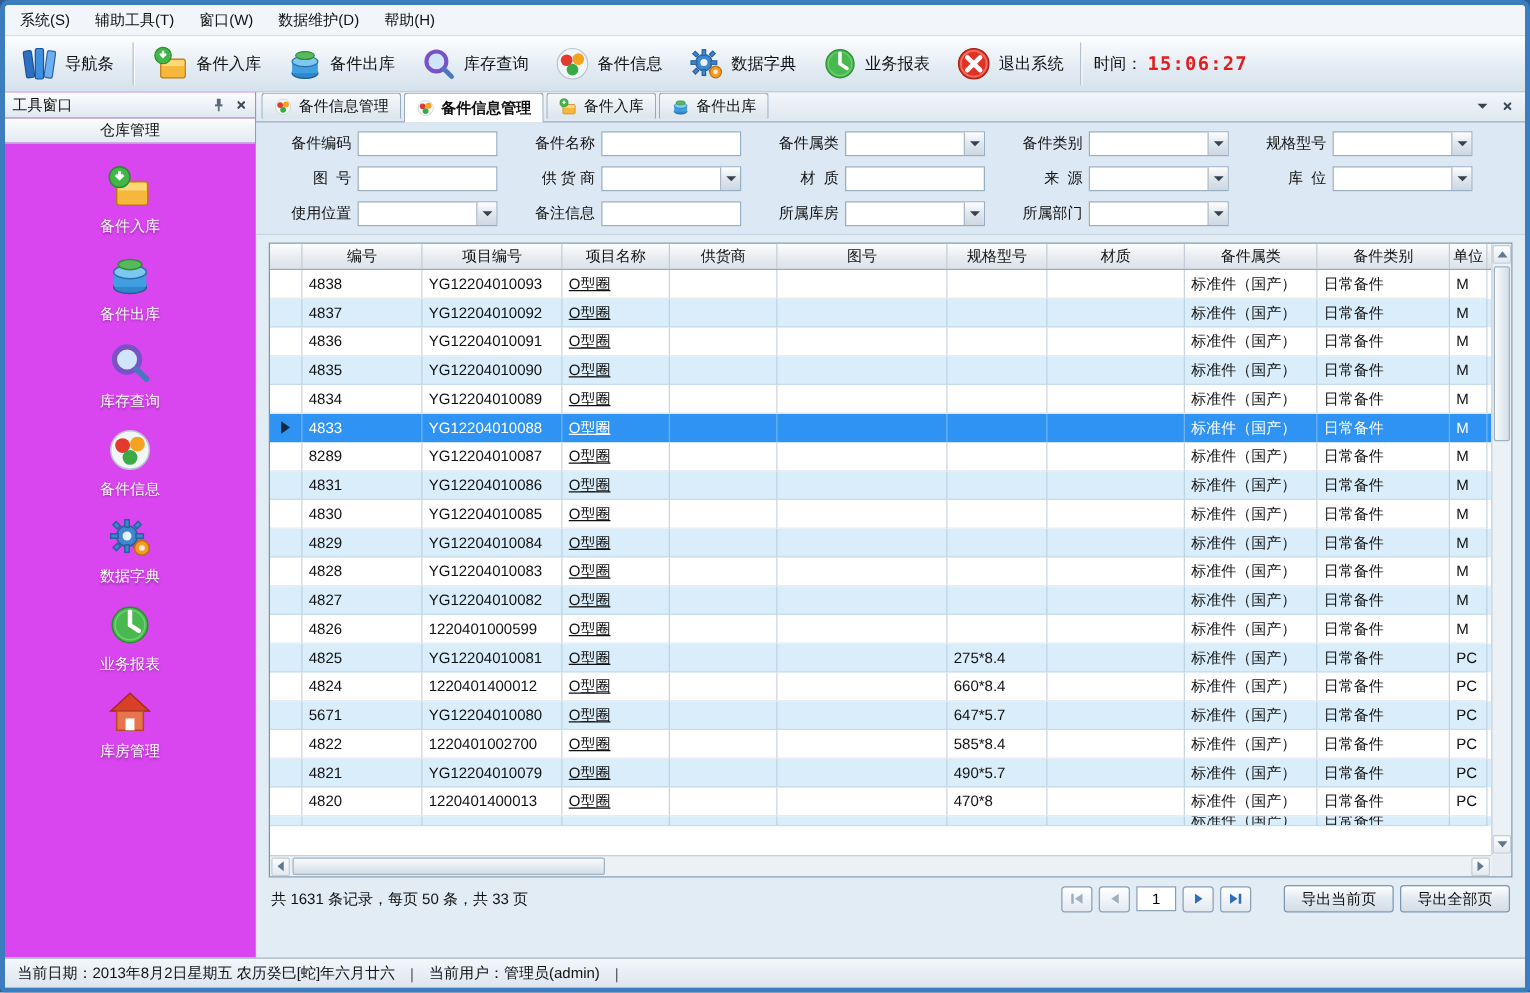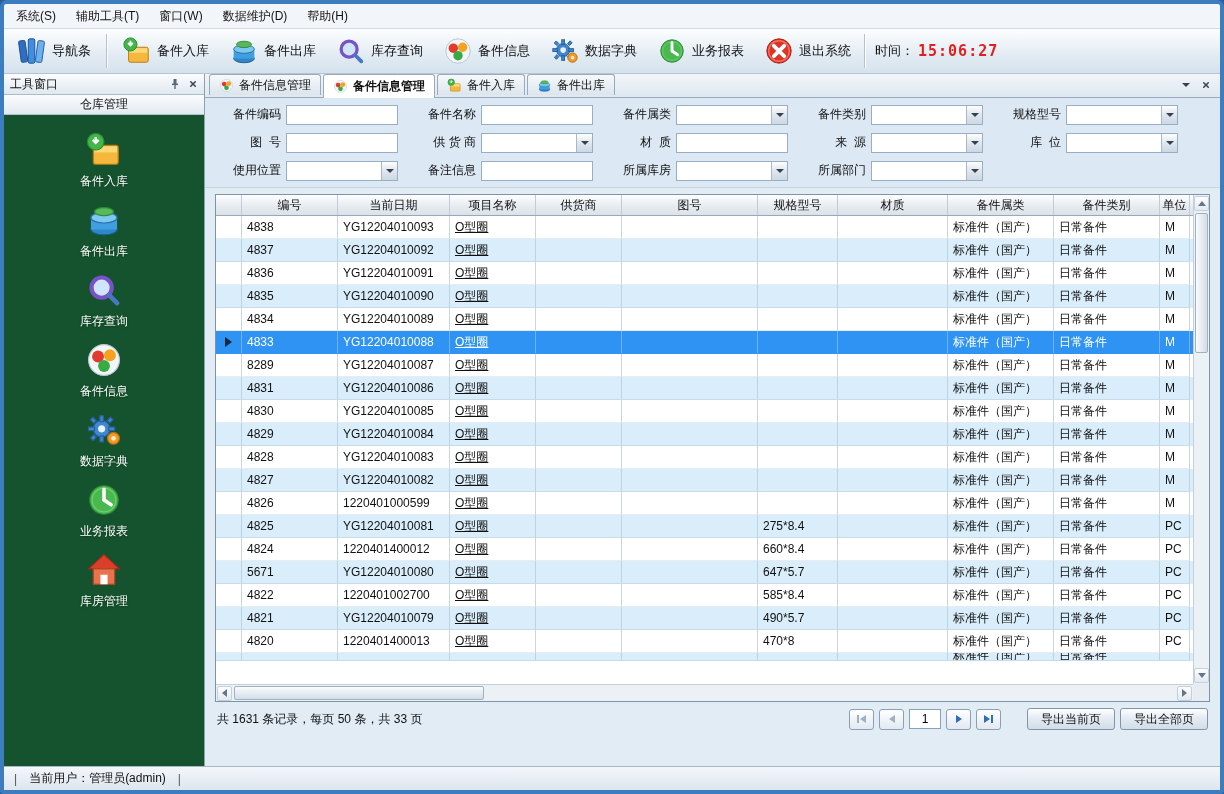--- a/index.html
+++ b/index.html
@@ -37,21 +37,21 @@
 .tool-label{font-size:13px;}
 .tb-sep{width:1px;height:34px;background:#b4c2ce;box-shadow:1px 0 0 #fff;margin:0 4px;flex:none;}
 .time-block{display:flex;align-items:center;gap:4px;margin-left:6px;}
 .time-label{font-size:13px;}
 .time-val{color:var(--time-text,#e41e1e);font-weight:bold;font-size:15px;font-family:"DejaVu Sans Mono",monospace;letter-spacing:1px;}
 
 
 .main{flex:1;display:flex;min-height:0;}
 
 
-.sidebar{width:201px;flex:none;display:flex;flex-direction:column;border-right:1px solid #8ea0ae;background:#14532d;}
+.sidebar{width:201px;flex:none;display:flex;flex-direction:column;border-right:1px solid #8ea0ae;background:#d946ef;}
 .tool-header{height:21px;flex:none;background:linear-gradient(#fcfdfe,#dfe8f0);border-bottom:1px solid #aebcca;display:flex;align-items:center;padding:0 6px;}
 .th-icons{margin-left:auto;display:flex;align-items:center;gap:7px;color:#4a5a68;}
 .group-header{height:20px;flex:none;background:linear-gradient(#fbfcfd,#e2eaf1);border-bottom:1px solid #b4c2d0;display:flex;align-items:center;justify-content:center;}
 .side-items{flex:1;display:flex;flex-direction:column;align-items:center;padding-top:16px;gap:11px;overflow:hidden;}
 .side-item{display:flex;flex-direction:column;align-items:center;gap:4px;cursor:default;}
 .side-label{color:#fff;text-shadow:0 1px 2px rgba(0,0,0,.35);}
 
 
 .content{flex:1;display:flex;flex-direction:column;min-width:0;}
 .tabstrip{height:24px;flex:none;display:flex;align-items:flex-end;background:linear-gradient(#f0f5f9,#dfe8f0);padding:0 4px;position:relative;border-bottom:1px solid #98abbe;}
@@ -500,21 +500,21 @@
               </div>
             </div>
           </div>
 
         <div class="grid-wrap">
           <div class="grid-scroll">
               <div id="grid-table">
                 <div class="grid-header">
                   <div class="gh-cell" style="width:26px"></div>
                   <div class="gh-cell" style="width:96px">编号</div>
-                  <div class="gh-cell" style="width:112px">当前日期</div>
+                  <div class="gh-cell" style="width:112px">项目编号</div>
                   <div class="gh-cell" style="width:86px">项目名称</div>
                   <div class="gh-cell" style="width:86px">供货商</div>
                   <div class="gh-cell" style="width:136px">图号</div>
                   <div class="gh-cell" style="width:80px">规格型号</div>
                   <div class="gh-cell" style="width:110px">材质</div>
                   <div class="gh-cell" style="width:106px">备件属类</div>
                   <div class="gh-cell" style="width:106px">备件类别</div>
                   <div class="gh-cell" style="width:30px">单位</div>
                 </div>
                 <div class="grid-row">
@@ -824,18 +824,19 @@
             <button class="btn">导出当前页</button>
             <button class="btn">导出全部页</button>
           </div>
         </div>
         <div class="bottom-spacer"></div>
       </div>
     </div>
   </div>
 
   <div class="statusbar">
+    <span>当前日期：2013年8月2日星期五 农历癸巳[蛇]年六月廿六</span>
     <span class="sb-sep">|</span>
     <span>当前用户：管理员(admin)</span>
     <span class="sb-sep">|</span>
   </div>
 
 </div>
 
 </body></html>

